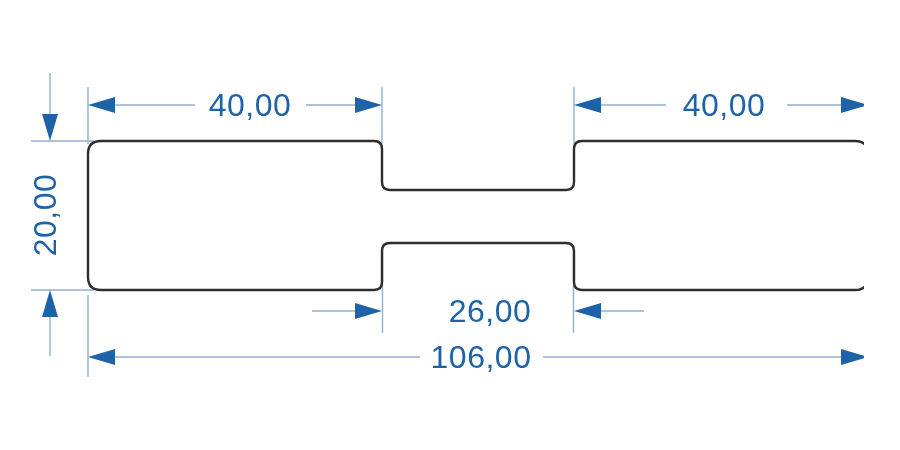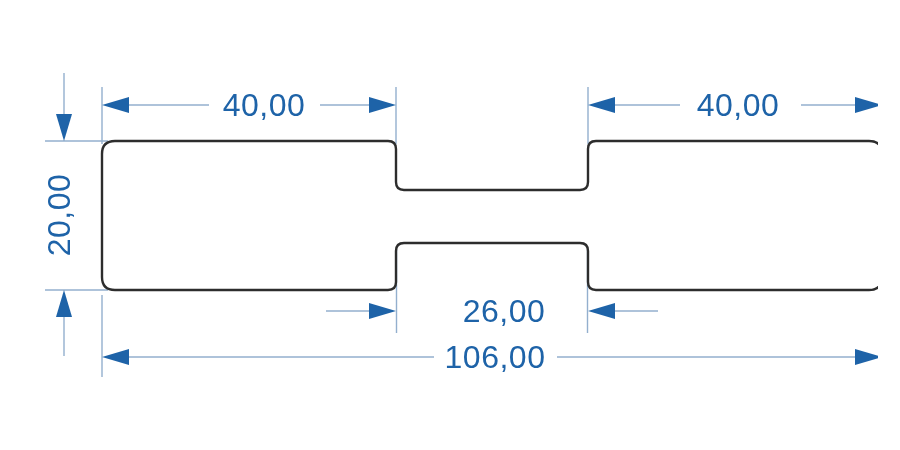--- a/index.html
+++ b/index.html
@@ -6,21 +6,20 @@
     margin: 0;
     padding: 0;
     background: #ffffff;
   }
   .canvas {
     position: relative;
     width: 864px;
     height: 450px;
     background: #ffffff;
     overflow: hidden;
-    margin-left: 14px;
   }
   svg {
     display: block;
   }
   text {
     font-family: "Liberation Sans", sans-serif;
     font-size: 32px;
     letter-spacing: 0.5px;
   }
 </style>

